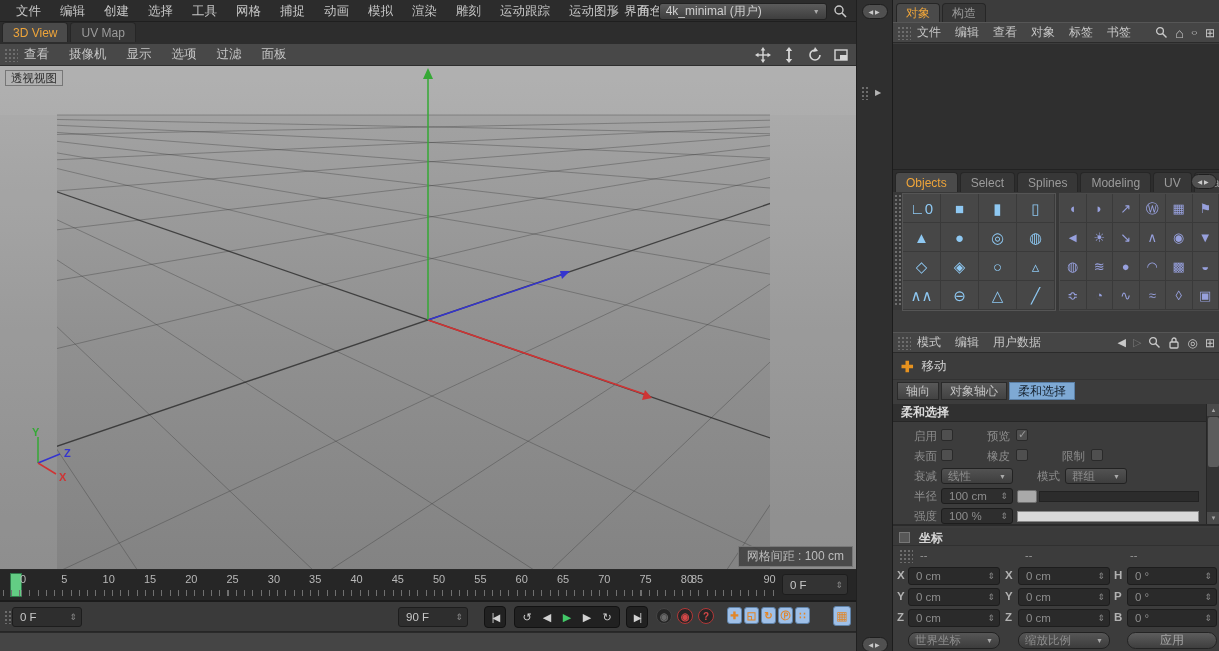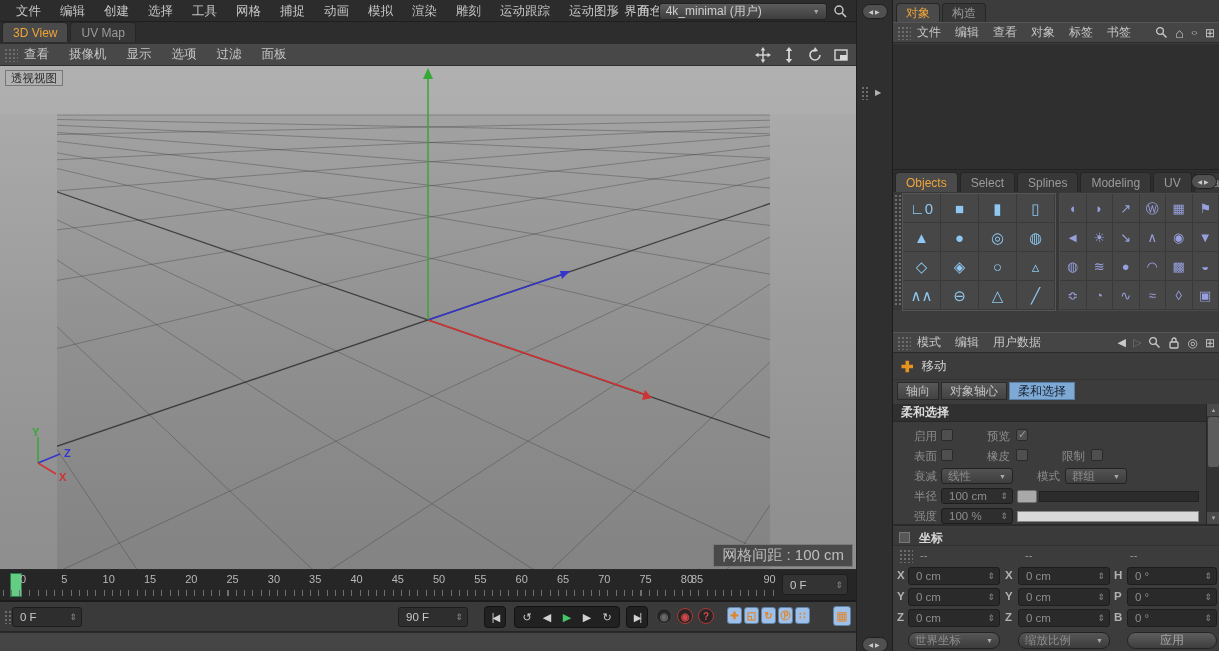--- a/index.html
+++ b/index.html
@@ -26,21 +26,21 @@
   
   #vp-menubar { position:absolute; left:0; top:44px; width:856px; height:22px; background:#484848; border-bottom:1px solid #2e2e2e; display:flex; align-items:center; }
   .grip-h { width:14px; height:14px; margin:0 6px 0 4px; background-image:radial-gradient(circle,#6d6d6d 1px,transparent 1.4px); background-size:4px 4px; }
   #vp-menu-items { display:flex; gap:20px; align-items:center; }
   #vp-nav-icons { position:absolute; right:6px; top:2px; display:flex; gap:8px; align-items:center; }
   .navico { width:18px; height:18px; display:flex; align-items:center; justify-content:center; }
 
   
   #viewport { position:absolute; left:0; top:66px; width:856px; height:504px; background:linear-gradient(180deg,#a6a6a6 0%,#909090 55%,#838383 100%); border-bottom:1px solid #2a2a2a; overflow:hidden; }
   #view-label { position:absolute; left:5px; top:4px; background:rgba(178,178,178,0.85); border:1px solid #777; color:#2e2e2e; font-size:11.5px; padding:0 5px; height:16px; line-height:15px; }
-  #grid-label { position:absolute; right:3px; bottom:2px; background:rgba(62,62,62,0.85); border:1px solid #787878; color:#bdbdbd; font-size:15px; padding:1px 8px; }
+  #grid-label { position:absolute; right:3px; bottom:2px; background:rgba(62,62,62,0.85); border:1px solid #787878; color:#bdbdbd; font-size:12px; padding:1px 8px; }
   #gizmo { position:absolute; left:16px; bottom:86px; }
   #gizmo text { font-size:11px; font-weight:bold; }
 
   
   #ruler { position:absolute; left:0; top:570px; width:856px; height:32px; background:#262626; border-bottom:2px solid #1c1c1c; }
   #playhead { position:absolute; left:10px; top:3px; width:12px; height:24px; background:#63cd84; border:1px solid #2f7a4b; }
   .ruler-num { position:absolute; top:3px; font-size:11px; color:#b8b8b8; }
   #ruler-ticks { position:absolute; left:0; top:20px; width:778px; height:9px;
     background-image:repeating-linear-gradient(90deg,#707070 0px,#707070 1px,transparent 1px,transparent 8.26px);
     background-position:21px 0; background-size:auto 6px; background-repeat:repeat-x; }

